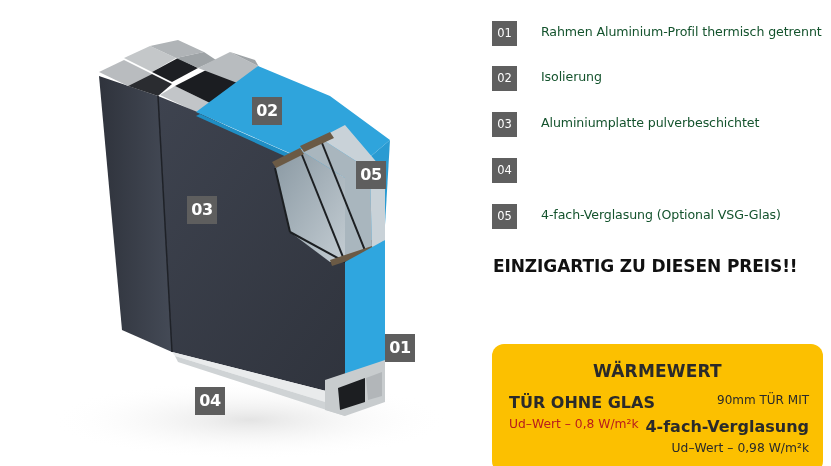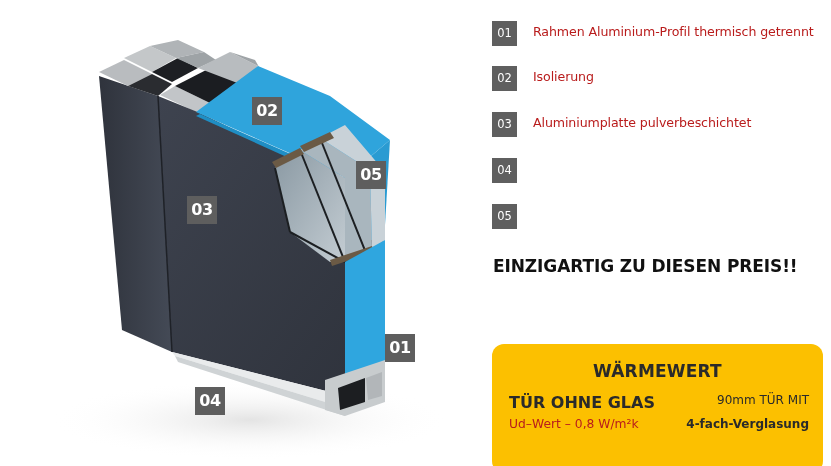--- a/index.html
+++ b/index.html
@@ -18,39 +18,39 @@
     font-size: 16px; line-height: 28px; text-align: center;
     letter-spacing: -0.5px;
   }
   .features { position: absolute; left: 492px; top: 21px; width: 335px; }
   .feature { position: absolute; left: 0; height: 25px; display: flex; align-items: center; }
   .badge {
     width: 25px; height: 25px; background: #5f5f5f; color: #ffffff;
     font-size: 11.5px; line-height: 25px; text-align: center; flex: 0 0 25px;
   }
   .feature-label {
-    margin-left: 16px; font-size: 12.6px; color: #b91c1c; white-space: nowrap;
+    margin-left: 24px; font-size: 12.6px; color: #14532d; white-space: nowrap;
     position: relative; top: -2px; letter-spacing: -0.1px;
   }
   .tagline {
     position: absolute; left: 493px; top: 256px;
     font-size: 17px; font-weight: bold; color: #111111; letter-spacing: -0.1px;
   }
   .warm-box {
     position: absolute; left: 492px; top: 344px; width: 331px; height: 129px;
     background: #fcc000; border-radius: 12px;
   }
   .warm-title {
     position: absolute; left: 0; right: 0; top: 17px; text-align: center;
     font-size: 17px; font-weight: bold; color: #2a2a2a; letter-spacing: 0.2px;
   }
   .warm-left-head { position: absolute; left: 17px; top: 49px; font-size: 16px; font-weight: bold; color: #2a2a2a; }
   .warm-left-val { position: absolute; left: 17px; top: 73px; font-size: 12.3px; color: #b91c1c; }
   .warm-right-head { position: absolute; right: 14px; top: 49px; font-size: 12px; font-weight: normal; color: #2a2a2a; text-align: right; }
-  .warm-right-sub { position: absolute; right: 14px; top: 73px; font-size: 12px; font-weight: bold; color: #2a2a2a; text-align: right; }
+  .warm-right-sub { position: absolute; right: 14px; top: 73px; font-size: 16px; font-weight: bold; color: #2a2a2a; text-align: right; }
   .warm-right-val { position: absolute; right: 14px; top: 97px; font-size: 12.3px; color: #2a2a2a; text-align: right; }
 </style>
 </head>
 <body>
 
 <div class="illustration">
   <svg width="480" height="466" viewBox="0 0 480 466">
     <defs>
       <linearGradient id="panelGrad" x1="0" y1="0" x2="1" y2="0">
         <stop offset="0" stop-color="#2f333c"></stop>
@@ -135,24 +135,26 @@
   </div>
   <div class="feature" style="top:91px;">
     <span class="badge">03</span>
     <span class="feature-label">Aluminiumplatte pulverbeschichtet</span>
   </div>
   <div class="feature" style="top:137px;">
     <span class="badge">04</span>
   </div>
   <div class="feature" style="top:183px;">
     <span class="badge">05</span>
+    <span class="feature-label">4-fach-Verglasung (Optional VSG-Glas)</span>
   </div>
 </div>
 
 <div class="tagline">EINZIGARTIG ZU DIESEN PREIS!!</div>
 
 <div class="warm-box">
   <div class="warm-title">WÄRMEWERT</div>
   <div class="warm-left-head">TÜR OHNE GLAS</div>
   <div class="warm-left-val">Ud–Wert – 0,8 W/m²k</div>
   <div class="warm-right-head">90mm TÜR MIT</div>
   <div class="warm-right-sub">4-fach-Verglasung</div>
+  <div class="warm-right-val">Ud–Wert – 0,98 W/m²k</div>
 </div>
 
 </body></html>

